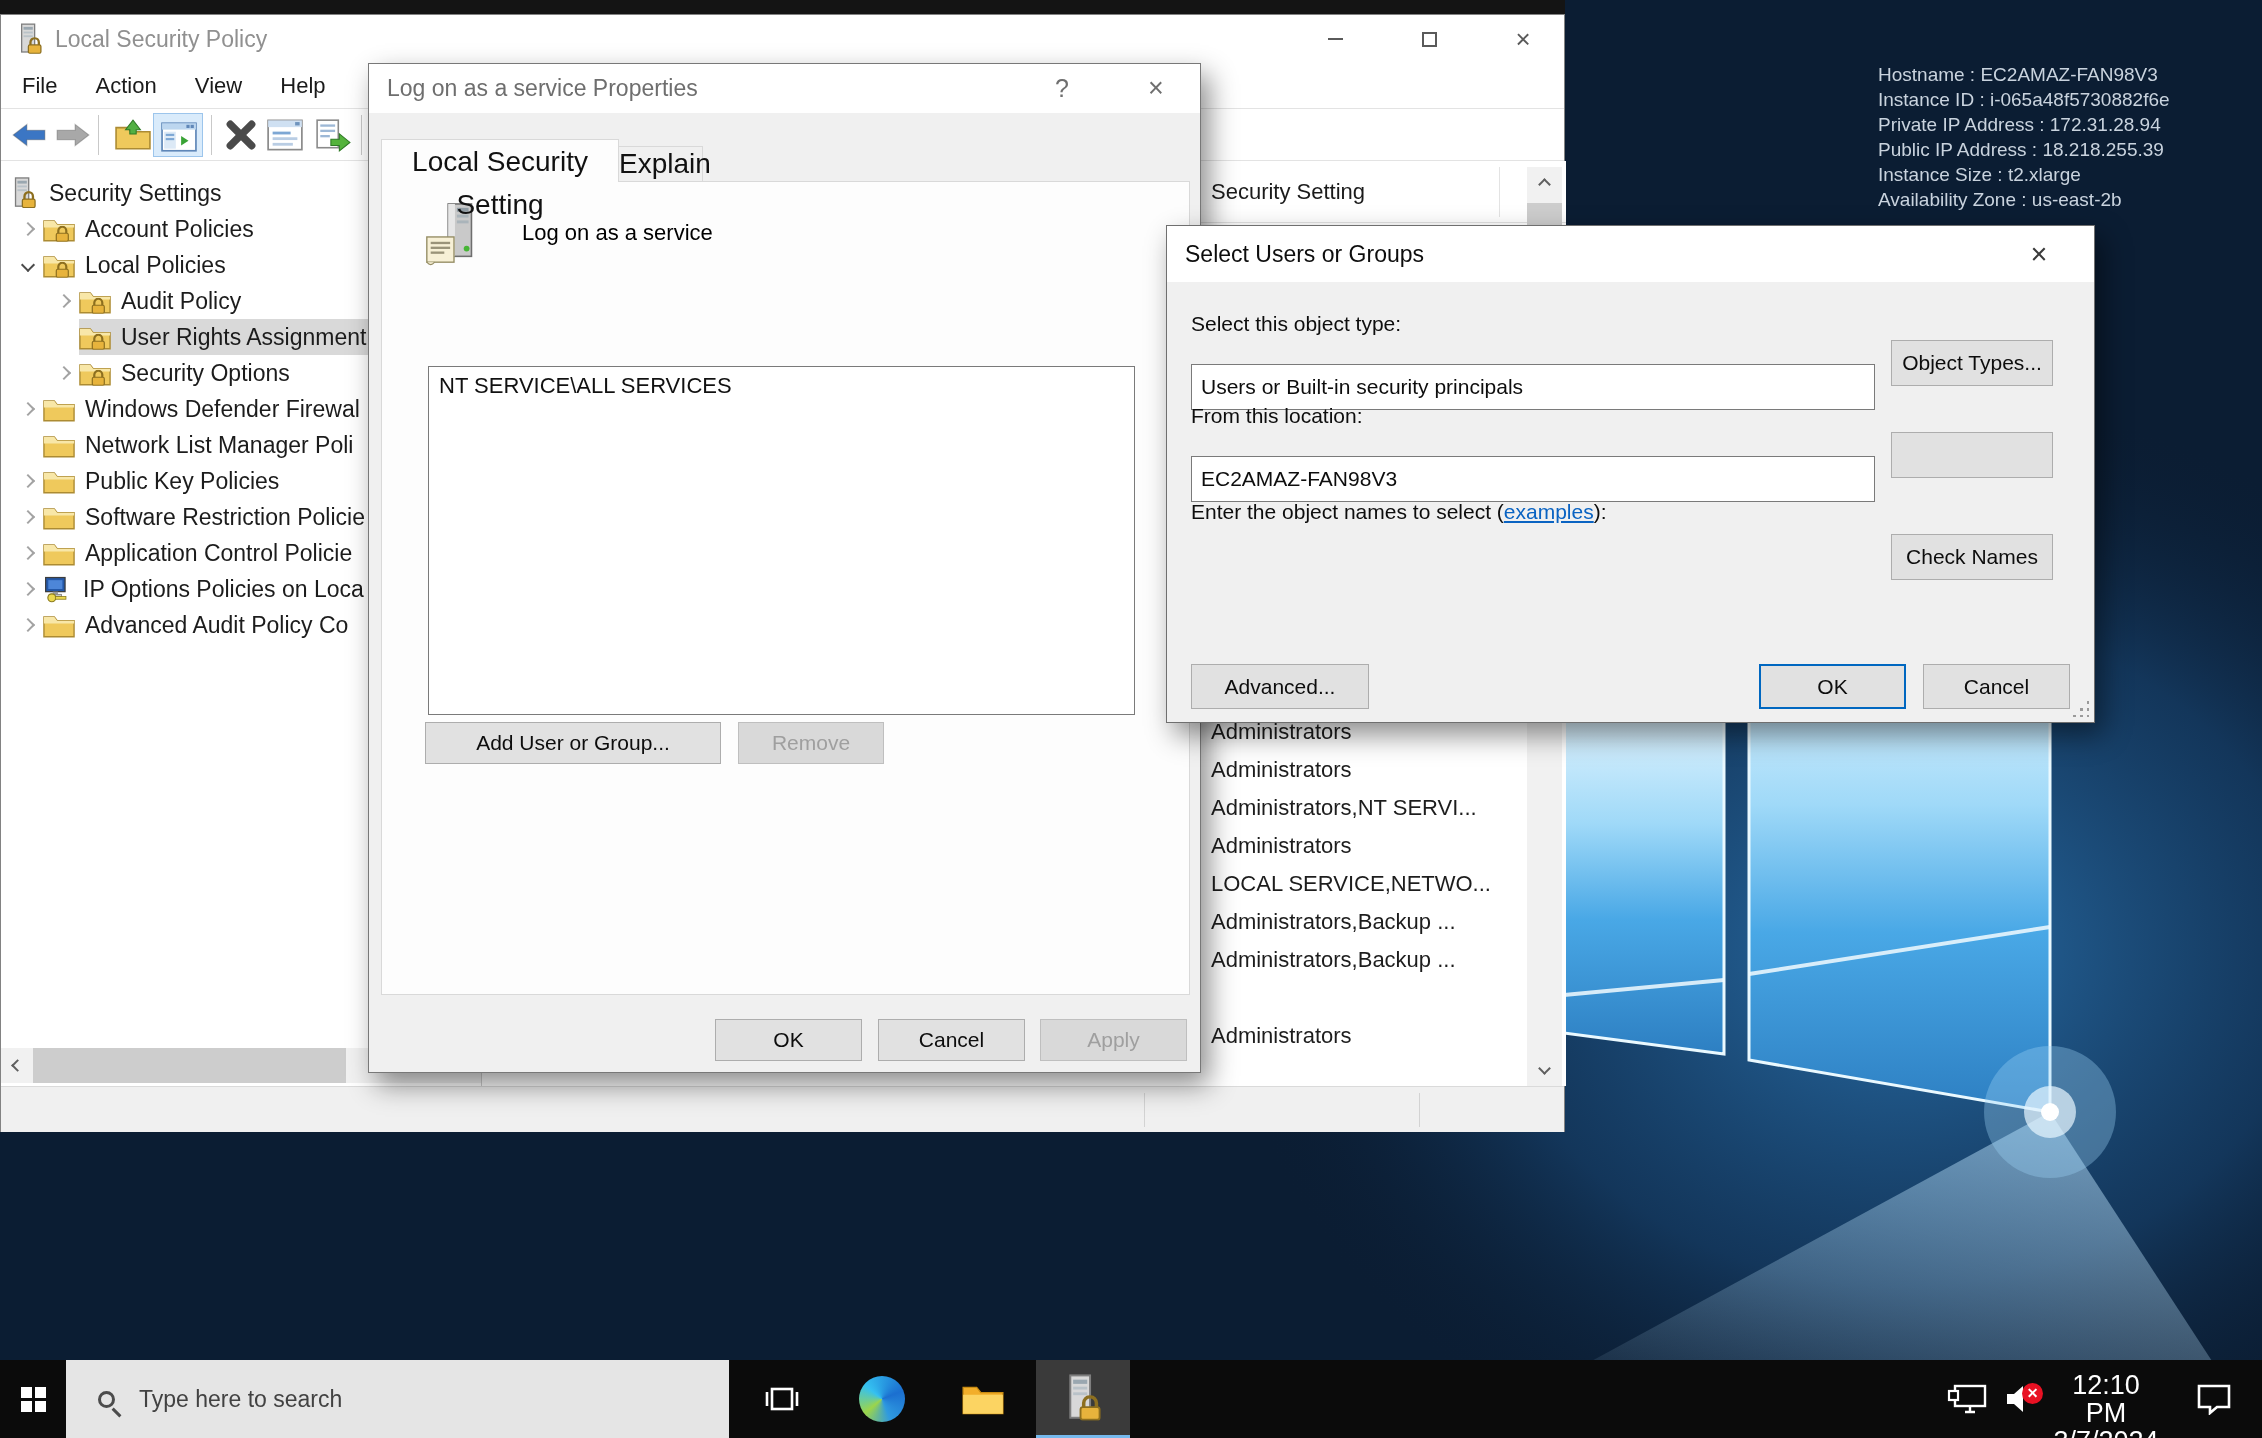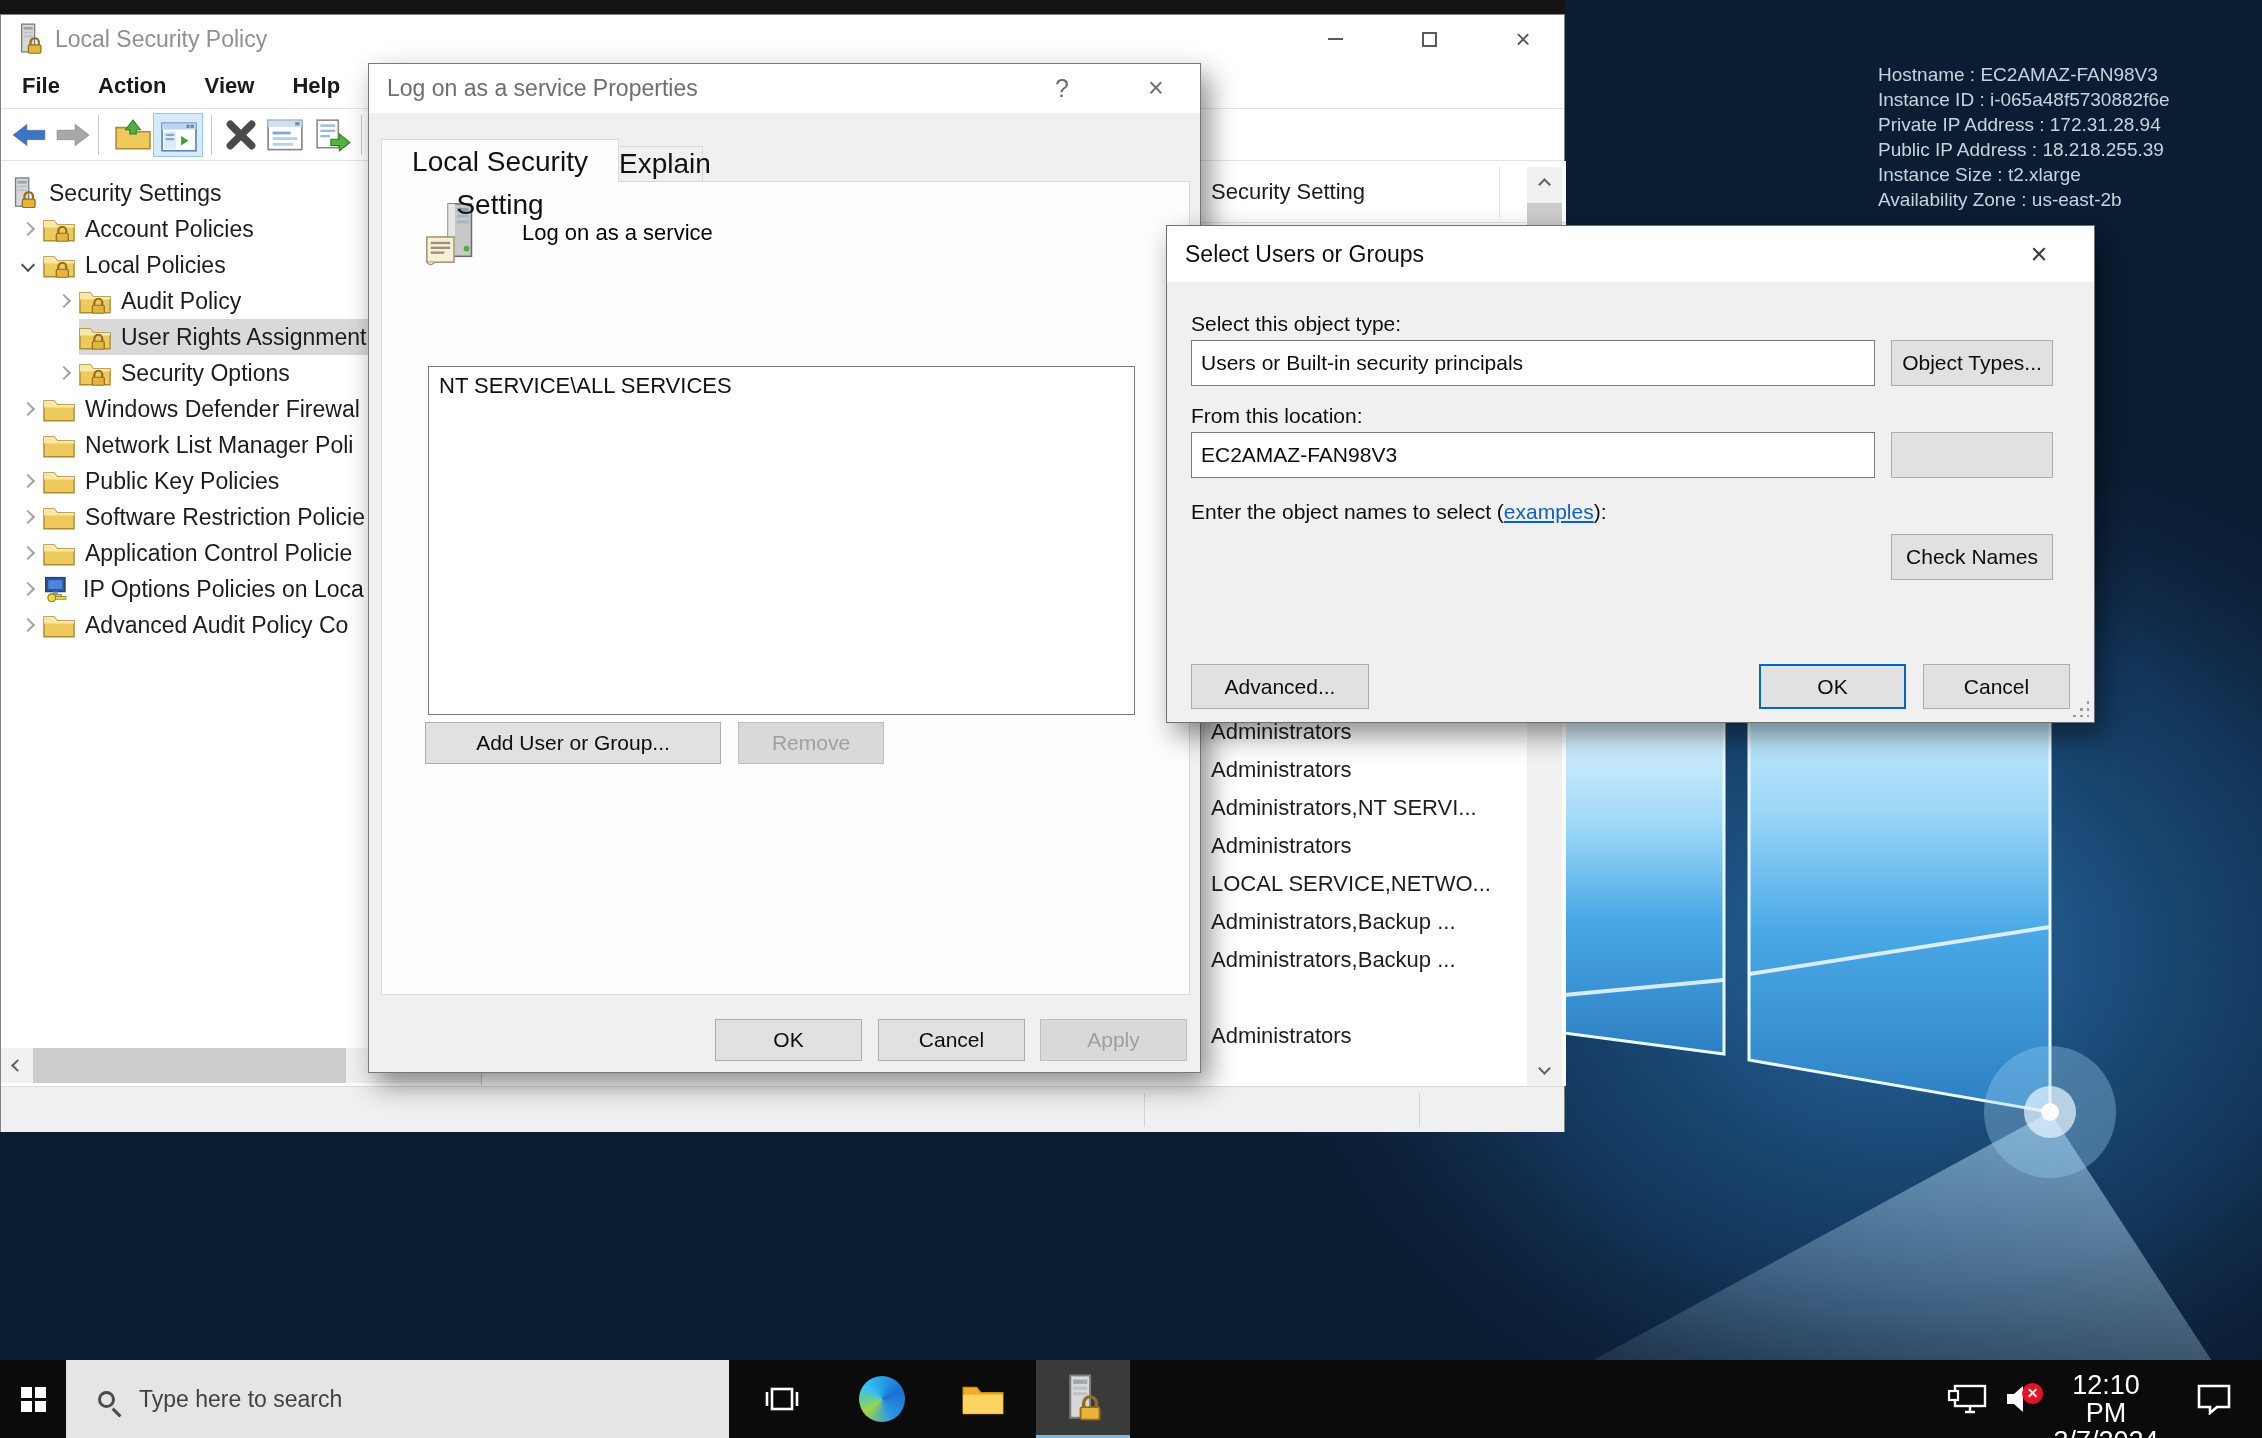--- a/index.html
+++ b/index.html
@@ -18,21 +18,21 @@
   .titlebar { position:absolute; left:0; top:0; width:100%; height:48px; background:#fff; }
   .titlebar .wicon { position:absolute; left:16px; top:8px; width:26px; height:32px; }
   .titlebar .wtitle { position:absolute; left:54px; top:0; line-height:48px; font-size:23px; color:#909090; }
   .capbtn { position:absolute; top:0; width:94px; height:48px; display:flex; align-items:center; justify-content:center; color:#5a5a5a; }
   .cap-min { left:1287px; } .cap-max { left:1381px; } .cap-close { left:1475px; }
   .glyph-min { width:15px; height:2px; background:#5a5a5a; }
   .glyph-max { width:15px; height:15px; border:2px solid #5a5a5a; }
   .glyph-close { font-size:26px; line-height:26px; }
 
   .menubar { position:absolute; left:0; top:48px; width:100%; height:46px; border-bottom:1px solid #e3e3e3; font-size:22px; color:#1a1a1a; }
-  .menubar span { display:inline-block; line-height:45px; padding:0 16px;font-weight:bold; }
+  .menubar span { display:inline-block; line-height:45px; padding:0 16px; }
   .menubar span:first-child { margin-left:5px; }
 
   .toolbar { position:absolute; left:0; top:94px; width:100%; height:52px; border-bottom:1px solid #e3e3e3; }
   .tbi { position:absolute; top:8px; width:36px; height:36px; }
   .tbsep { position:absolute; top:6px; width:1px; height:40px; background:#c9c9c9; }
   .tb-hl { position:absolute; left:152px; top:4px; width:50px; height:44px; background:#d9ebfb; border:1px solid #9cc5ec; }
 
   
   .treepane { position:absolute; left:0; top:146px; width:480px; height:887px; background:#fff; overflow:hidden; }
   .trow { position:absolute; left:0; width:480px; height:36px; display:flex; align-items:center; font-size:23px; color:#1c1c1c; }
@@ -86,21 +86,21 @@
   .tabpage { position:absolute; left:12px; top:117px; width:809px; height:814px; background:#fdfdfd; border:1px solid #d9d9d9; }
   .polname { position:absolute; left:140px; top:38px; font-size:22px; color:#000; }
   .bigicon { position:absolute; left:39px; top:20px; width:66px; height:66px; }
   .listbox { position:absolute; left:46px; top:184px; width:707px; height:349px; background:#fff; border:1px solid #7a7a7a; font-size:22px; color:#111; padding:6px 10px; }
 
   .btn { position:absolute; background:#e1e1e1; border:1px solid #adadad; font-size:21px; color:#0d0d0d; display:flex; align-items:center; justify-content:center; font-family:"Liberation Sans", sans-serif; }
   .btn.disabled { background:#d9d9d9; border-color:#bfbfbf; color:#9f9f9f; }
   .btn.default { border:2px solid #0067c0; }
 
   .dlabel { position:absolute; font-size:21px; color:#0d0d0d; }
-  .field { position:absolute; background:#fff; border:1px solid #7a7a7a; font-size:21px; color:#0d0d0d; display:flex; align-items:center; padding-left:9px; }
+  .field { position:absolute; background:#fff; border:1px solid #7a7a7a; font-size:21px; color:#0d0d0d; display:flex; align-items:center; padding-left:9px;margin-top:24px; }
   .namesbox { position:absolute; left:24px; top:308px; width:684px; height:112px; background:#fff; border:1px solid #7a7a7a; font-size:21px; color:#0d0d0d; padding:6px 9px; }
   .caret { display:inline-block; width:2px; height:22px; background:#000; vertical-align:-4px; }
   .link { color:#0a63c2; text-decoration:underline; }
   .grip { position:absolute; right:5px; bottom:5px; width:18px; height:18px;
           background-image:radial-gradient(#9a9a9a 1.6px, transparent 1.8px);
           background-size:7px 7px; clip-path:polygon(100% 0, 100% 100%, 0 100%); }
 
   
   .taskbar { position:absolute; left:0; top:1360px; width:2262px; height:78px; background:#0b0b0b; z-index:5; }
   .tbbtn { position:absolute; top:0; height:78px; display:flex; align-items:center; justify-content:center; }

